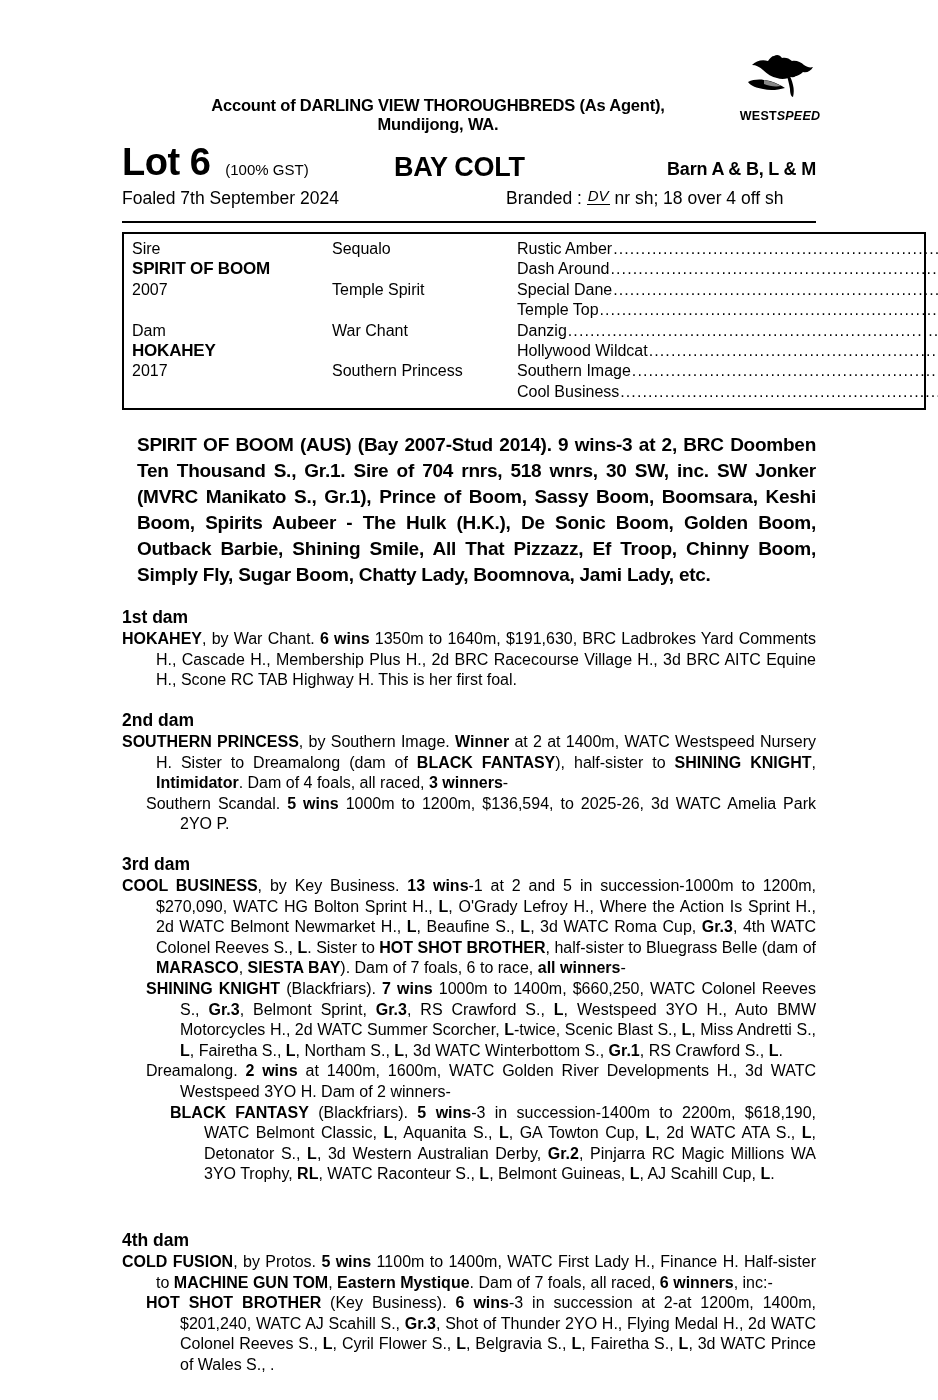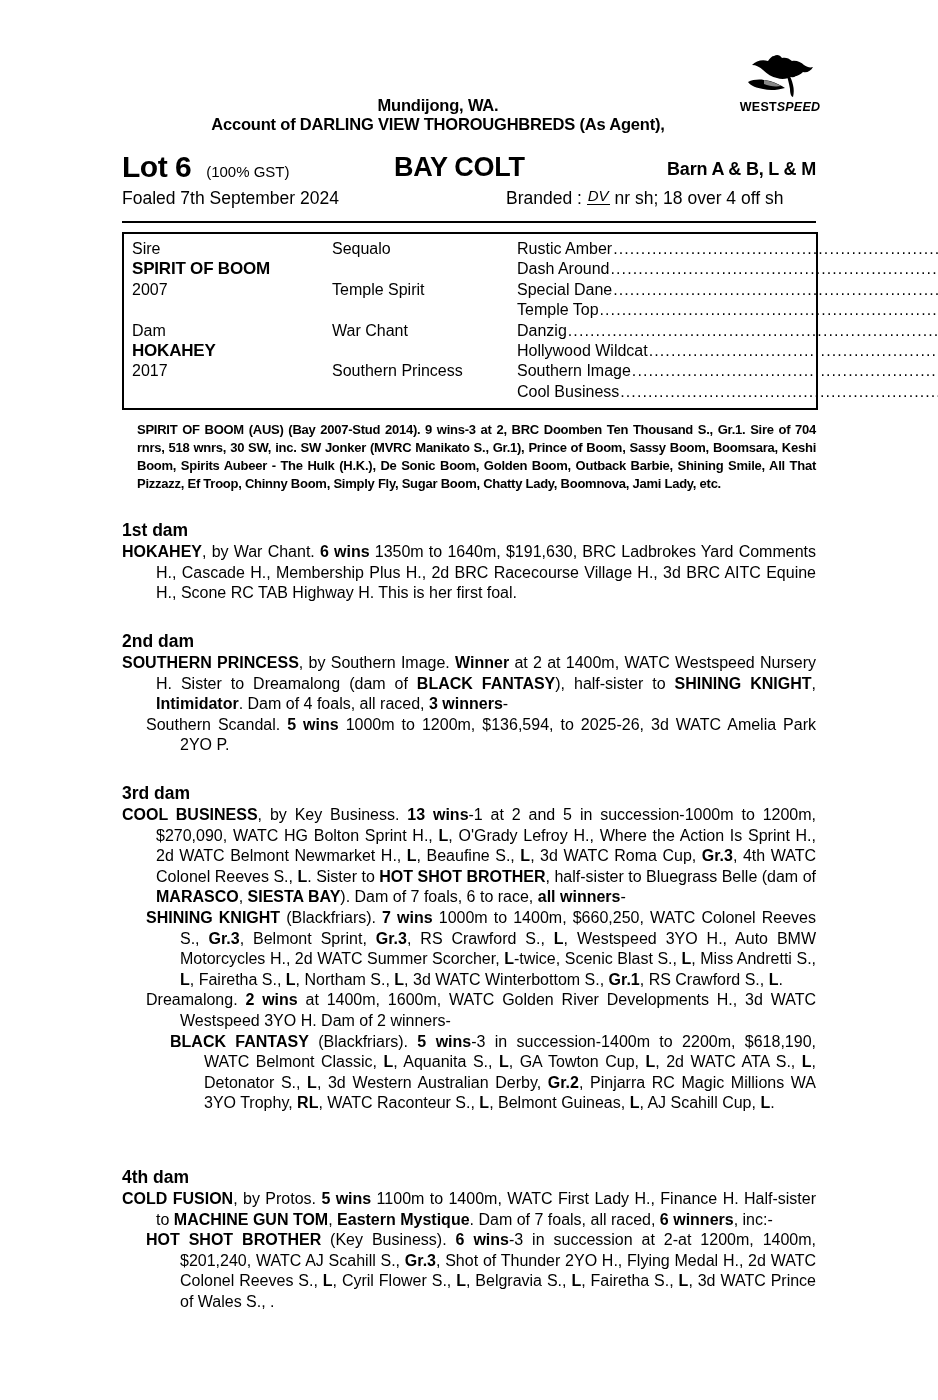--- a/index.html
+++ b/index.html
@@ -30,21 +30,21 @@
     right: 110px;
     width: 96px;
     height: 66px;
     text-align: center;
   }
   .logo-mark { display:block; margin: 0 auto; }
   .logo-word {
     font-size: 12.5px;
     letter-spacing: 0.2px;
     line-height: 12px;
-    margin-top: 1px;
+    margin-top: 10px;
     white-space: nowrap;
   }
   .logo-word .w1 { font-weight: 700; }
   .logo-word .w2 { font-weight: 700; font-style: italic; }
 
   
   .account {
     text-align: center;
     font-weight: 700;
     font-size: 16.5px;
@@ -61,21 +61,21 @@
     height: 40px;
     margin-top: 10px;
   }
   .lot-left {
     position: absolute;
     left: 0;
     bottom: 0;
     white-space: nowrap;
   }
   .lot-num {
-    font-size: 30px;
+    font-size: 38px;
     font-weight: 700;
     letter-spacing: -0.5px;
   }
   .lot-gst {
     font-size: 15px;
     font-weight: 400;
     margin-left: 15px;
   }
   .lot-type {
     position: absolute;
@@ -123,21 +123,21 @@
     border-top: 2.2px solid #000;
     margin: 3px 0 0 0;
   }
 
   
   .ped {
     border: 2.2px solid #000;
     margin-top: 9px;
     padding: 5px 6px 6px 8px;
     box-sizing: border-box;
-    width: 696px;
+    width: 804px;
   }
   .ped-row {
     display: flex;
     line-height: 20.4px;
     font-size: 16px;
   }
   .ped-c1 { width: 200px; flex: 0 0 200px; }
   .ped-c2 { width: 185px; flex: 0 0 185px; }
   .ped-c3 { flex: 1 1 auto; }
   .ped-name { font-weight: 700; font-size: 17px; letter-spacing: -0.2px; }
@@ -152,31 +152,31 @@
     flex: 1 1 auto;
     overflow: hidden;
     margin: 0 1px;
     letter-spacing: 1.1px;
     font-size: 16px;
   }
 
   
   .sire-summary {
     font-weight: 700;
-    font-size: 13px;
-    line-height: 18px;
+    font-size: 19px;
+    line-height: 26px;
     text-align: justify;
-    margin-top: 11px;
+    margin-top: 22px;
     padding-left: 15px;
     letter-spacing: -0.25px;
   }
   .dam-head {
     font-weight: 700;
     font-size: 17.5px;
-    margin-top: 27px;
+    margin-top: 19px;
     margin-bottom: 1px;
     padding-left: 0;
   }
 
   p.blk {
     margin: 0;
     font-size: 16px;
     line-height: 20.6px;
     text-align: justify;
     text-justify: inter-word;
@@ -199,22 +199,22 @@
       <path fill="#000" d="M30 4 C33 2 36 3 38 6 C41 5 45 6 48 9 C52 8 57 10 60 13 C63 15 66 16 69 15 C67 19 63 21 59 20 C56 23 52 25 48 24 C44 27 38 28 33 26 C28 25 23 22 19 18 C16 15 12 13 8 13 C12 9 18 7 24 9 C26 6 28 4 30 4 Z"></path>
       <path fill="#000" d="M44 20 C46 24 48 28 49 33 C50 37 50 41 49 45 C47 45 46 41 46 37 C45 32 44 26 42 22 Z"></path>
       <path fill="#000" d="M47 17 C50 16 53 18 53 21 C53 24 50 26 47 25 C44 24 43 20 45 18 Z"></path>
       <path fill="#000" d="M4 30 C10 27 18 27 26 29 C32 31 37 33 41 36 C34 38 26 39 19 37 C13 36 7 34 4 30 Z"></path>
       <path fill="#888" d="M20 28 C26 29 32 31 37 34 C31 35 25 34 20 32 Z"></path>
     </svg>
     <div class="logo-word"><span class="w1">WEST</span><span class="w2">SPEED</span></div>
   </div>
 
   <div class="account">
+    <div>Account of DARLING VIEW THOROUGHBREDS (As Agent),</div>
     <div>Mundijong, WA.</div>
-    <div>Account of DARLING VIEW THOROUGHBREDS (As Agent),</div>
   </div>
 
   <div class="lot-row">
     <div class="lot-left">
       <span class="lot-num">Lot 6</span><span class="lot-gst">(100% GST)</span>
     </div>
     <div class="lot-type">BAY COLT</div>
     <div class="lot-barn">Barn A &amp; B, L &amp; M</div>
   </div>
 

